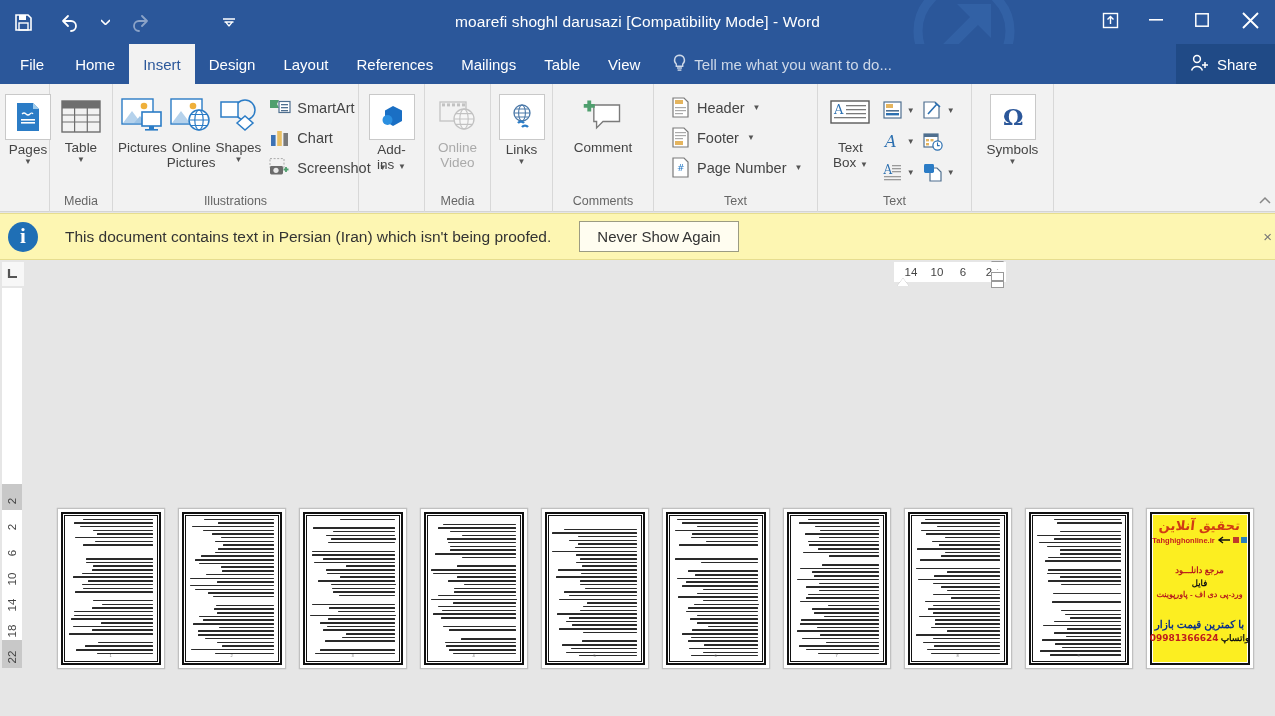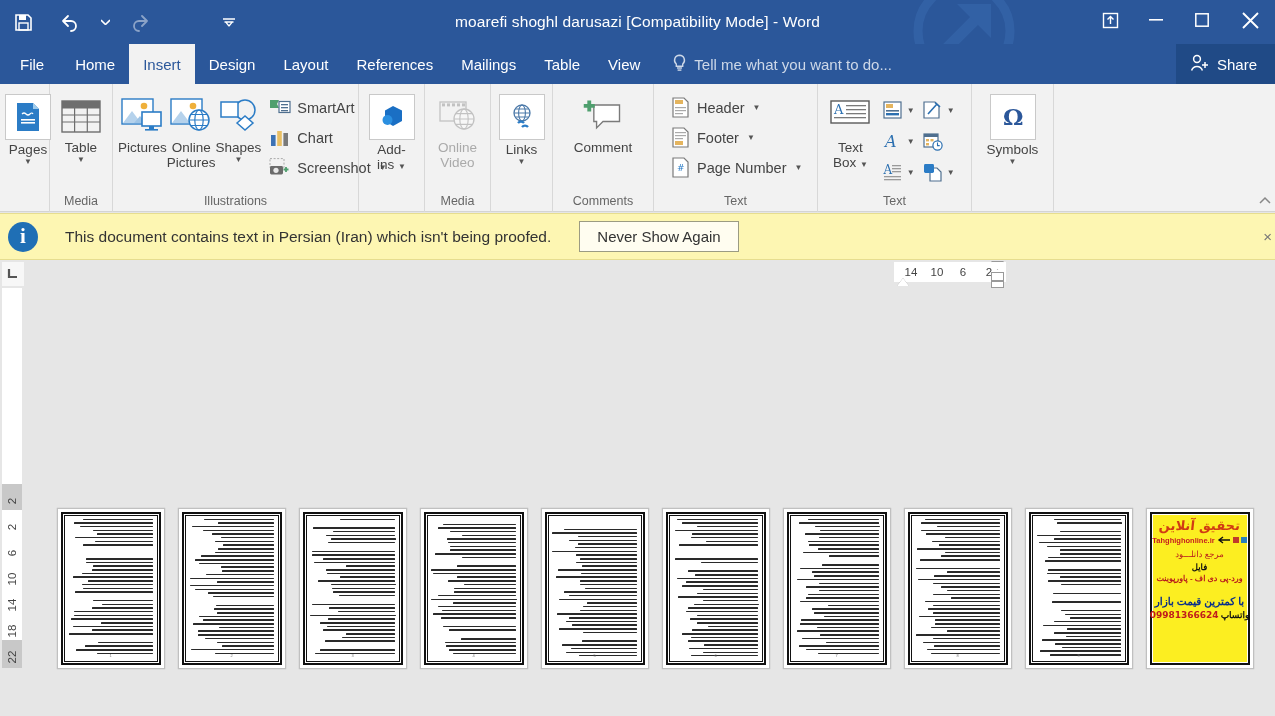--- a/index.html
+++ b/index.html
@@ -242,24 +242,24 @@
     position: absolute; left: 6px; top: 6px; right: 6px; bottom: 6px;
     background: #fcee21; display: flex; flex-direction: column;
     align-items: center; justify-content: flex-start; padding: 4px 2px;
     direction: rtl;
   }
   .ad .l1 { color: #d13b13; font-size: 13px; font-weight: bold;
     font-family: "DejaVu Sans", sans-serif; line-height: 14px; transform: skewX(-6deg); }
   .ad .l2 { color: #c62020; font-size: 7.5px; font-weight: bold; margin-top: 3px; direction: ltr;
     display:flex; align-items:center; gap:2px;}
   .ad .sq { width: 6px; height: 6px; }
-  .ad .l3 { color: #b81c1c; font-size: 8.5px; font-weight: normal; margin-top: 4px; letter-spacing: 1px;}
+  .ad .l3 { color: #b81c1c; font-size: 8.5px; font-weight: bold; margin-top: 20px; letter-spacing: 1px;}
   .ad .l4 { color: #111; font-size: 8.5px; font-weight: bold; margin-top: 3px; }
   .ad .l5 { color: #b81c1c; font-size: 8px; font-weight: bold; margin-top: 2px; }
-  .ad .l6 { color: #0b2f8a; font-size: 10.5px; font-weight: bold; margin-top: 12px; }
+  .ad .l6 { color: #0b2f8a; font-size: 10.5px; font-weight: bold; margin-top: 19px; }
   .ad .l7 { color: #111; font-size: 9px; font-weight: bold; margin-top: 3px; display:flex; gap:2px; align-items:center;}
   .ad .l7 .num { color: #c01c1c; font-family:"DejaVu Sans", sans-serif; }
 
   
   .cursor { position: absolute; left: 18px; top: 140px; width: 14px; height: 20px; }
 </style>
 </head>
 <body>
 
 <div class="titlebar">

